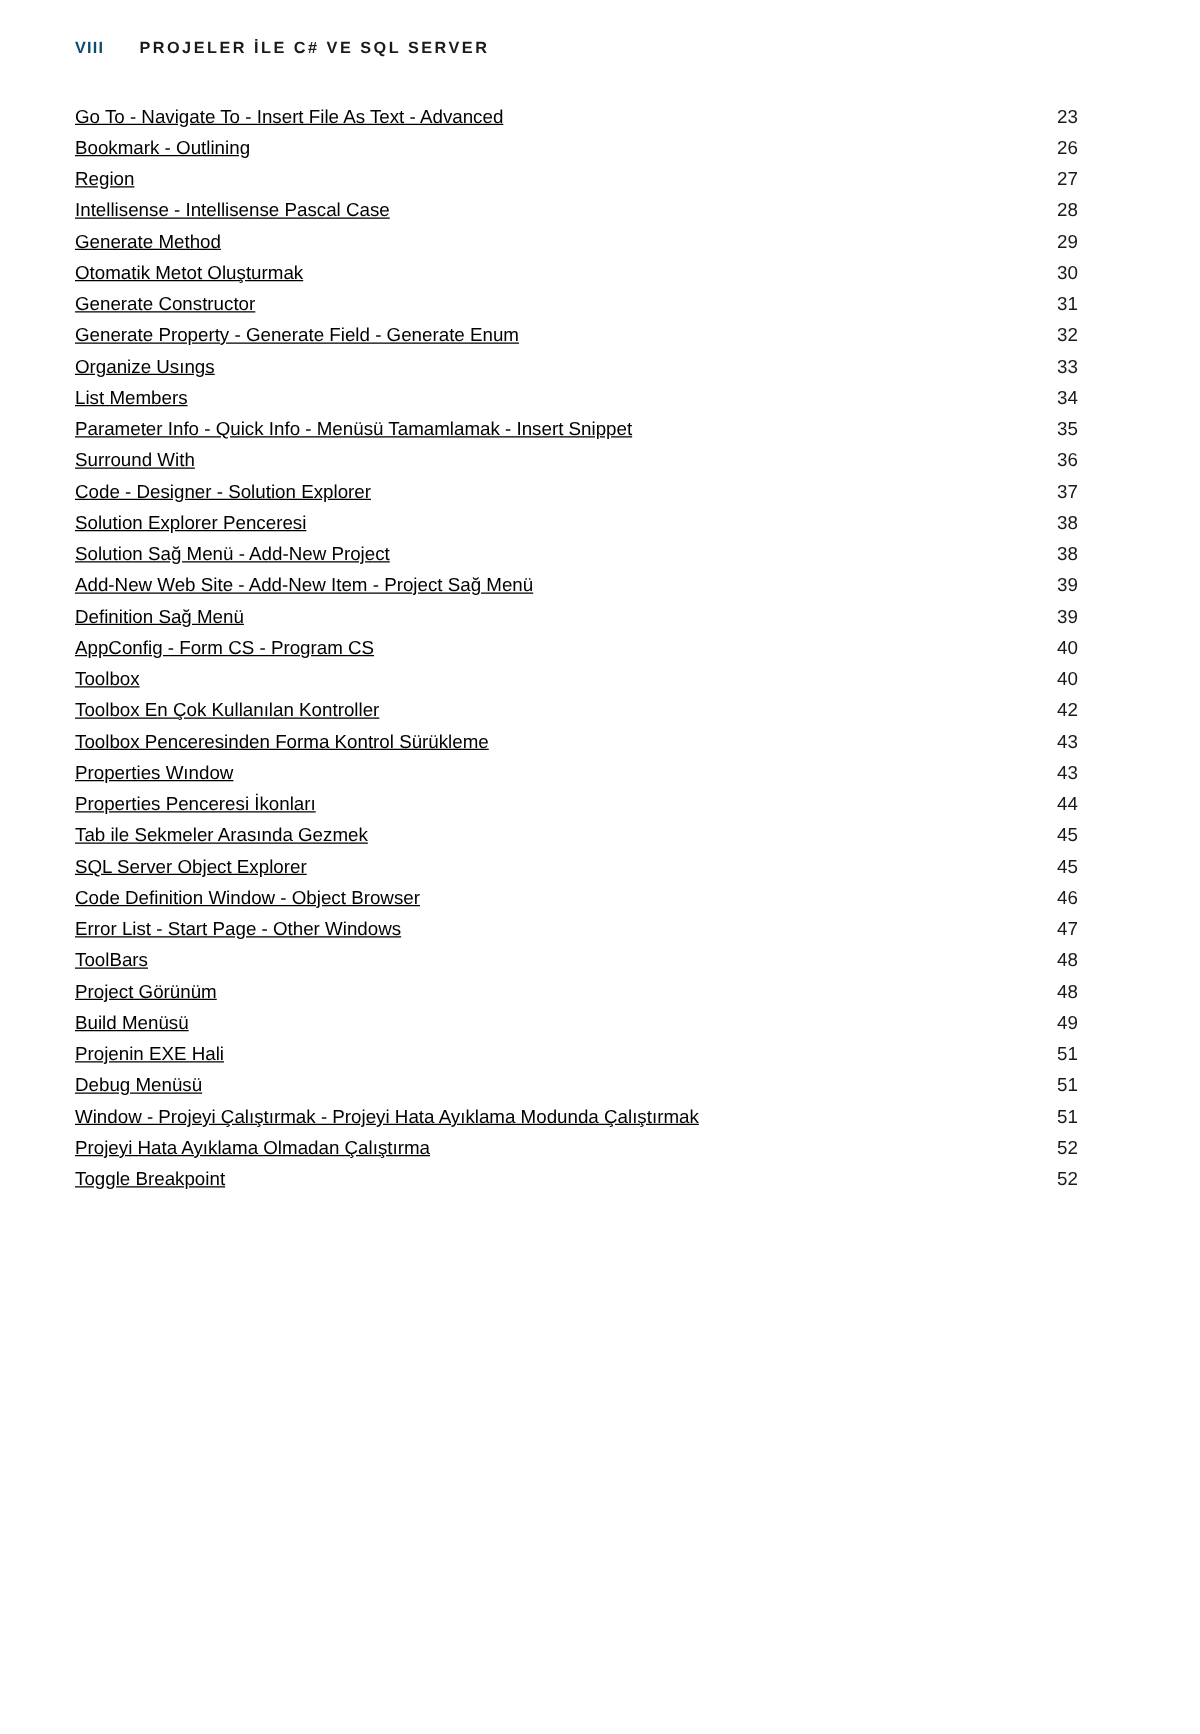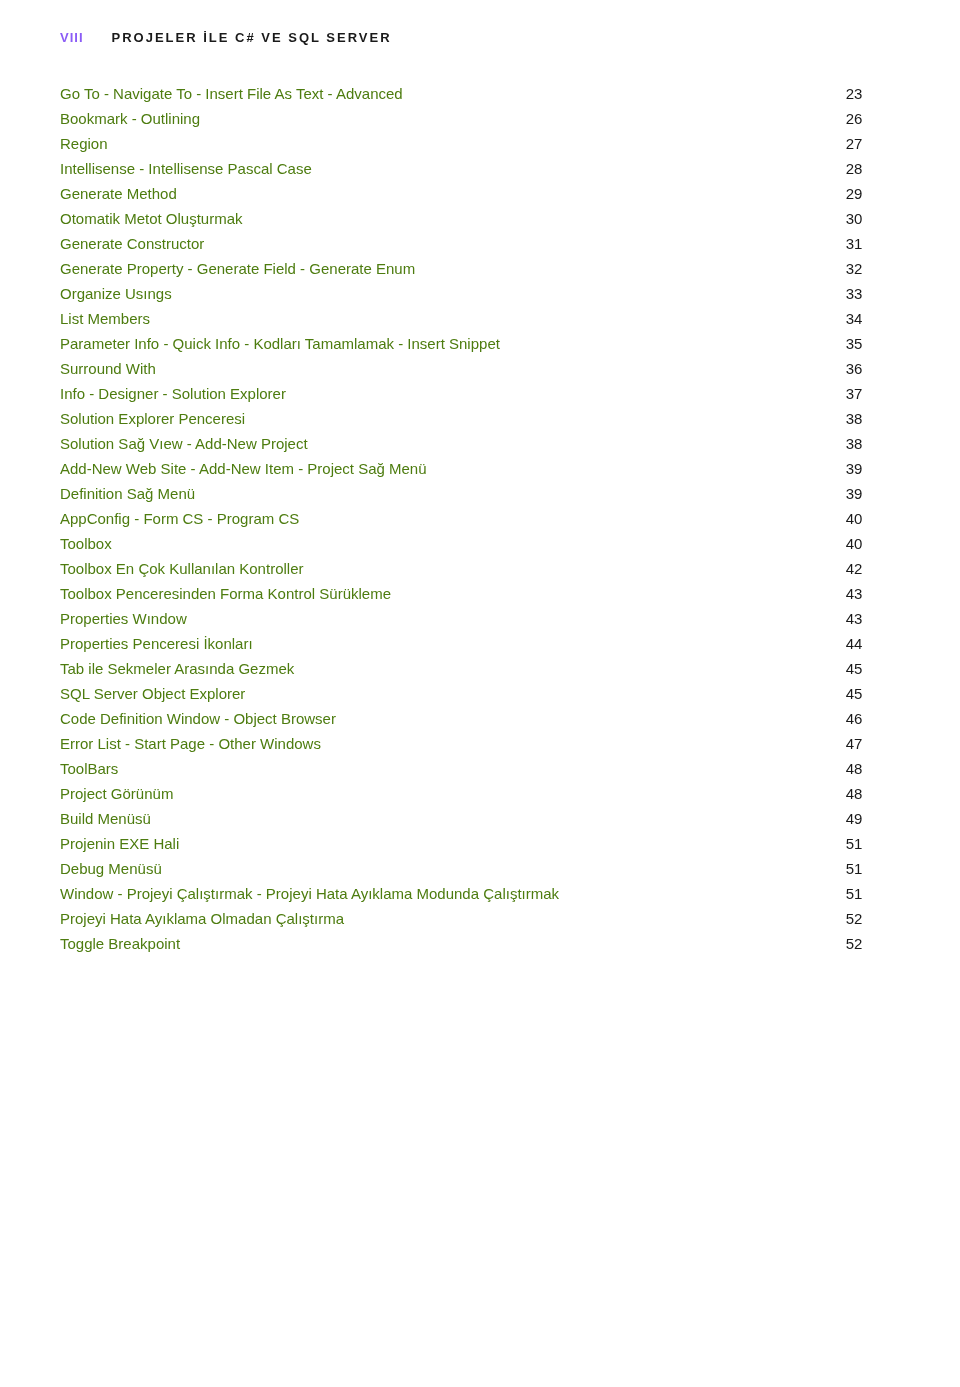--- a/index.html
+++ b/index.html
@@ -20,40 +20,41 @@
       display: flex;
       align-items: center;
       gap: 12px;
       margin-bottom: 36px;
       padding-bottom: 0;
     }
     .header-roman {
       font-size: 13px;
       font-weight: bold;
       letter-spacing: 1px;
-      color: #8b5cf6;
+      color: #0c4a6e;
     }
     .header-title {
       font-size: 13px;
       font-weight: bold;
       letter-spacing: 2px;
       text-transform: uppercase;
       color: #1a1a1a;
       padding-left: 16px;
     }
     .toc-table {
       width: 100%;
       border-collapse: collapse;
     }
     .toc-table tr td {
       padding: 4px 0;
       vertical-align: top;
     }
     .toc-table .entry-text {
-      color: #4d7c0f;
+      color: #000000;
+      text-decoration: underline;
     }
     .toc-table .entry-num {
       white-space: nowrap;
       padding-left: 8px;
       color: #1a1a1a;
       min-width: 40px;
     }
     .indent-0 { padding-left: 0px; }
     .indent-1 { padding-left: 30px; }
     .indent-2 { padding-left: 60px; }
@@ -103,37 +104,37 @@
       </tr>
       <tr>
         <td class="entry-text indent-1">Organize Usıngs</td>
         <td class="entry-num">33</td>
       </tr>
       <tr>
         <td class="entry-text indent-1">List Members</td>
         <td class="entry-num">34</td>
       </tr>
       <tr>
-        <td class="entry-text indent-1">Parameter Info - Quick Info - Kodları Tamamlamak - Insert Snippet</td>
+        <td class="entry-text indent-1">Parameter Info - Quick Info - Menüsü Tamamlamak - Insert Snippet</td>
         <td class="entry-num">35</td>
       </tr>
       <tr>
         <td class="entry-text indent-1">Surround With</td>
         <td class="entry-num">36</td>
       </tr>
       <tr>
-        <td class="entry-text indent-1">Info - Designer - Solution Explorer</td>
+        <td class="entry-text indent-1">Code - Designer - Solution Explorer</td>
         <td class="entry-num">37</td>
       </tr>
       <tr>
         <td class="entry-text indent-2">Solution Explorer Penceresi</td>
         <td class="entry-num">38</td>
       </tr>
       <tr>
-        <td class="entry-text indent-3">Solution Sağ Vıew - Add-New Project</td>
+        <td class="entry-text indent-3">Solution Sağ Menü - Add-New Project</td>
         <td class="entry-num">38</td>
       </tr>
       <tr>
         <td class="entry-text indent-3">Add-New Web Site - Add-New Item - Project Sağ Menü</td>
         <td class="entry-num">39</td>
       </tr>
       <tr>
         <td class="entry-text indent-3">Definition Sağ Menü</td>
         <td class="entry-num">39</td>
       </tr>

